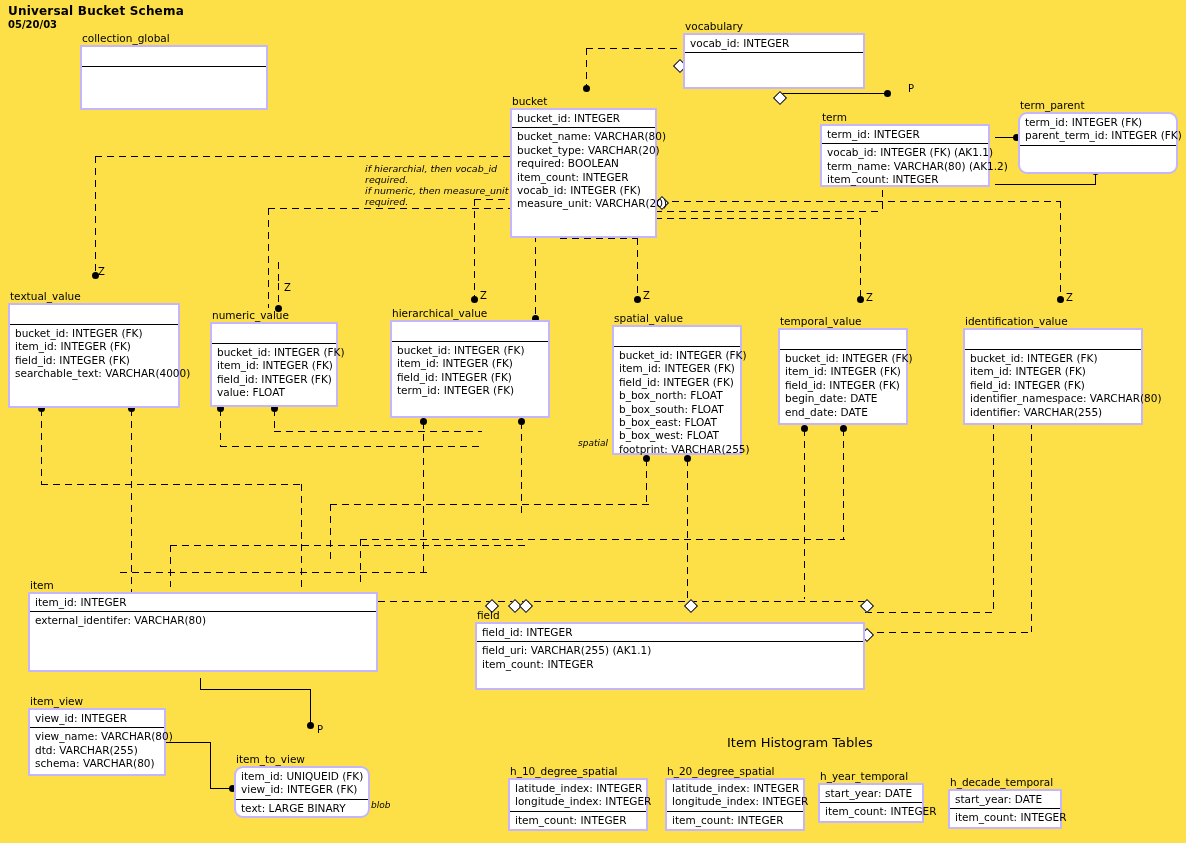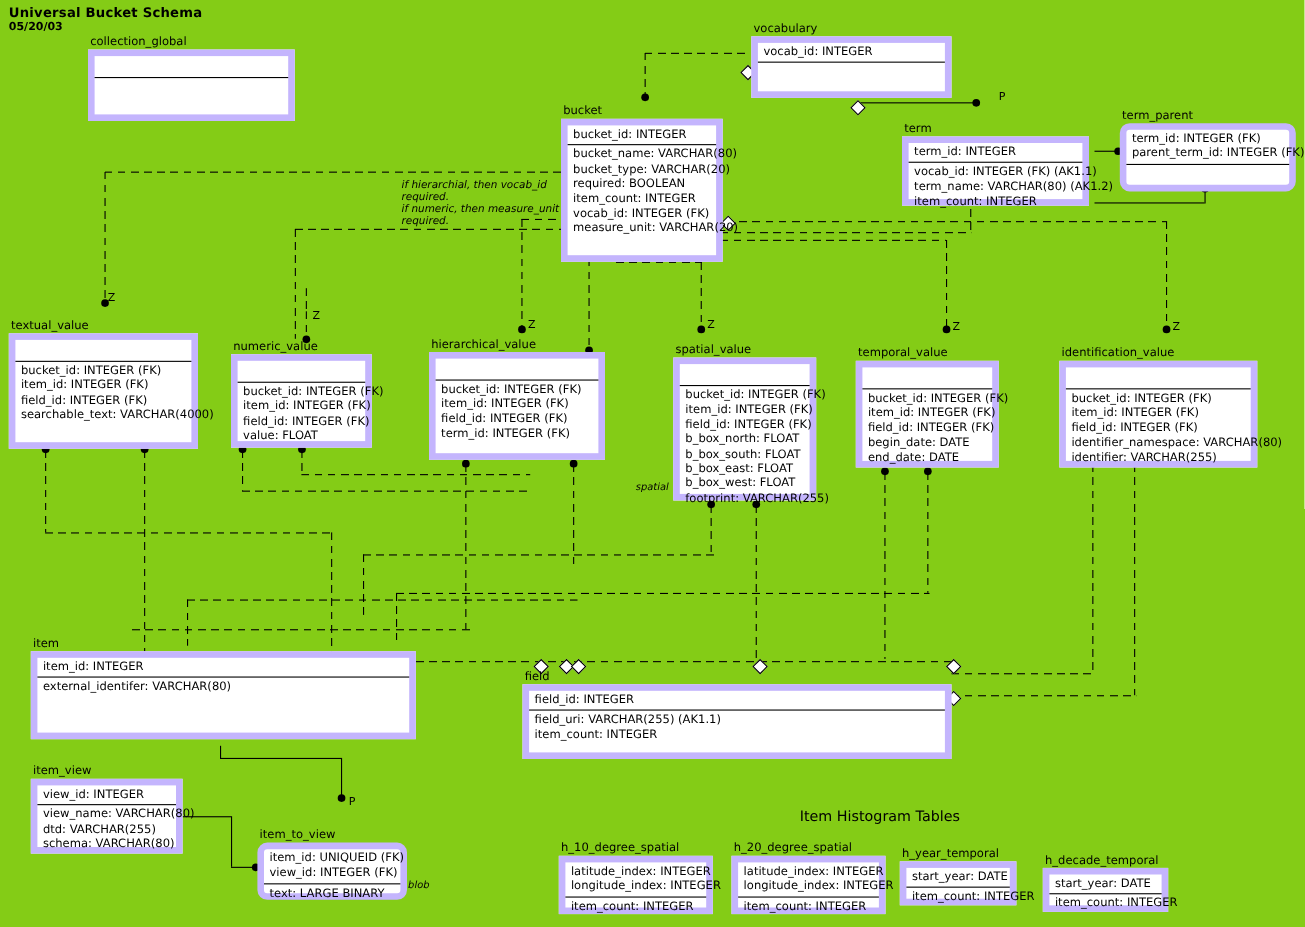--- a/index.html
+++ b/index.html
@@ -1,29 +1,29 @@
 <!DOCTYPE html>
 <html><head>
 <meta charset="utf-8">
 <style>
   html,body{margin:0;padding:0;background:#ffffff;}
   body{font-family:"DejaVu Sans","Liberation Sans",sans-serif;}
-  #canvas{position:relative;width:1186px;height:843px;background:#84cc16;overflow:hidden;}
+  #canvas{position:relative;width:1186px;height:843px;background:#fde047;overflow:hidden;}
 
   
   .doc-title{position:absolute;font-weight:bold;font-size:12px;color:#000;letter-spacing:.2px;}
   .doc-date{position:absolute;font-weight:bold;font-size:10px;color:#000;}
   .section-label{position:absolute;font-size:13px;color:#000;}
   .note{position:absolute;font-size:9.5px;font-style:italic;color:#000;line-height:11px;white-space:pre-line;}
   .side-label{position:absolute;font-size:9px;font-style:italic;color:#000;}
 
   
   .entity{position:absolute;}
   .ent-name{position:absolute;left:2px;top:-13px;font-size:10.5px;color:#000;white-space:nowrap;}
-  .ebox{position:absolute;left:0;top:0;right:0;bottom:0;border:6px solid #c4b5fd;background:#fff;box-sizing:border-box;}
+  .ebox{position:absolute;left:0;top:0;right:0;bottom:0;border:2px solid #c4b5fd;background:#fff;box-sizing:border-box;}
   .ebox.rounded{border-radius:9px;}
   .shadow{position:absolute;left:4px;top:4px;right:-4px;bottom:-4px;
     background:repeating-linear-gradient(45deg,#000 0 1px,transparent 1px 2px);
     z-index:-1;}
   .shadow.rounded{border-radius:9px;}
   .keysec{padding:2px 4px 2px 5px;border-bottom:1px solid #000;box-sizing:border-box;}
   .keysec.empty{height:20px;padding:0;}
   .attrsec{padding:2px 4px 2px 5px;box-sizing:border-box;}
   .attr{font-size:10.5px;line-height:13.4px;color:#000;white-space:nowrap;}
 

